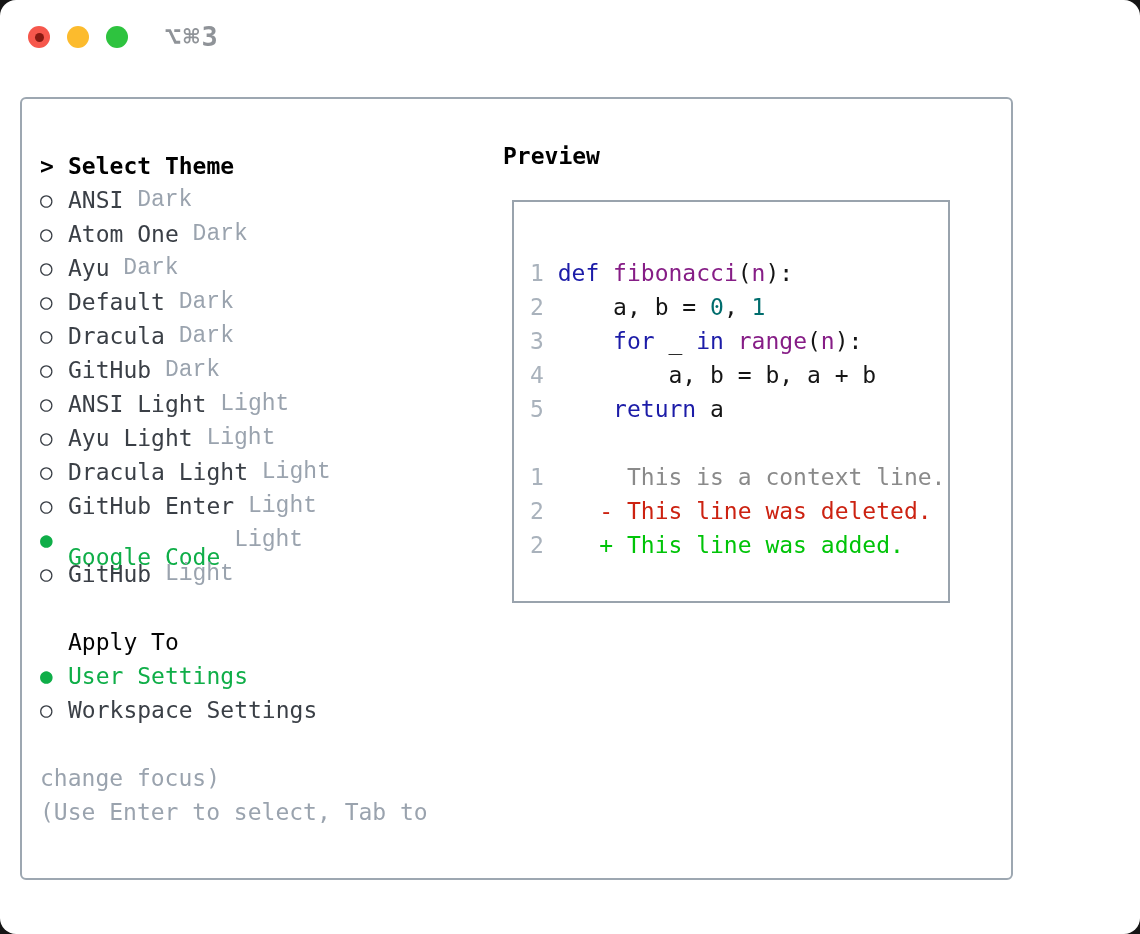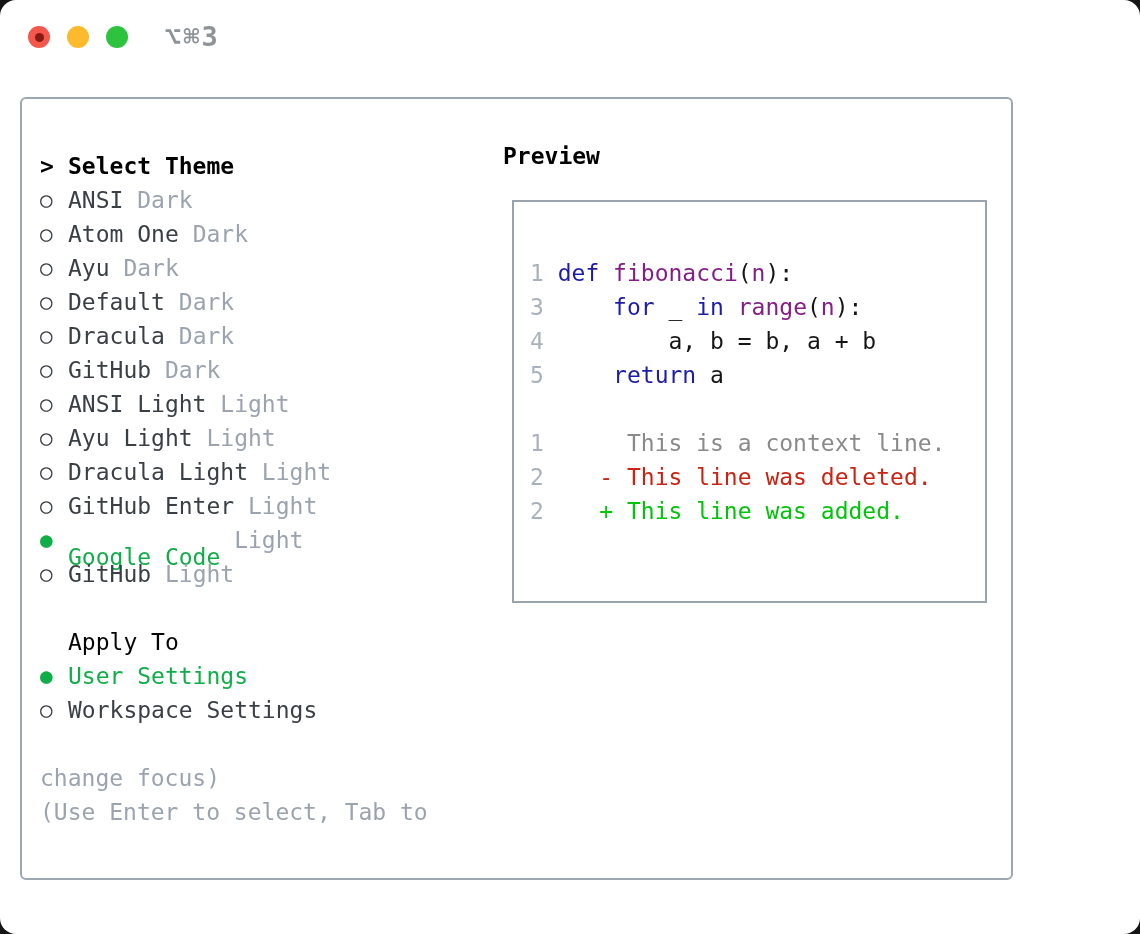--- a/index.html
+++ b/index.html
@@ -33,35 +33,35 @@
     border:2px solid var(--c-panel_border);border-radius:6px;
     box-sizing:border-box;
   }
   
   .left-col{position:absolute;left:18px;top:50px;font-size:23px;}
   .row{display:flex;height:34px;line-height:34px;white-space:pre;}
   .row .marker{display:inline-block;width:28px;flex:0 0 28px;}
   .row.spacer{height:34px;}
   .hdr{font-weight:bold;color:#000;}
   .theme-name{color:var(--c-item_text);}
-  .theme-variant{color:var(--c-muted_gray);}
+  .theme-variant{color:var(--c-muted_gray);font-family:Liberation Mono, monospace;}
   .radio{color:var(--c-item_text);font-size:21px;}
   .radio.on{color:var(--c-selection_green);font-size:21px;}
   .sel .theme-name{color:var(--c-selection_green);margin-top:17px;}
   .apply-hdr{color:#050505;}
   .opt-label{color:var(--c-item_text);text-align:center;}
   .sel .opt-label{color:var(--c-selection_green);}
   .hint{color:var(--c-muted_gray);}
   
   .preview-title{
     position:absolute;left:481px;top:40px;height:34px;line-height:34px;
     font-size:23px;font-weight:bold;color:#000;
   }
   .preview-box{
-    position:absolute;left:490px;top:101px;width:475px;height:403px;
+    position:absolute;left:490px;top:101px;width:438px;height:403px;
     border:2px solid var(--c-preview_border);
     box-sizing:border-box;
     padding:54px 0 0 16px;
     overflow:hidden;
   }
   .pline{margin:0;font-family:inherit;font-size:23px;line-height:34px;height:34px;white-space:pre;}
   .seg-ln{color:var(--c-line_number_gray);}
   .seg-kw{color:var(--c-keyword_navy);}
   .seg-fn{color:var(--c-function_purple);}
   .seg-lit{color:var(--c-literal_teal);}
@@ -125,20 +125,21 @@
           <div class="row hint">change focus)</div>
           <div class="row hint">(Use Enter to select, Tab to</div>
         </div>
     </div>
 
     <div class="preview-title">Preview</div>
 
     <div class="preview-box">
       <div id="preview-lines">
           <pre class="pline"><span class="seg-ln">1 </span><span class="seg-kw">def</span><span class="seg-pl"> </span><span class="seg-fn">fibonacci</span><span class="seg-pl">(</span><span class="seg-fn">n</span><span class="seg-pl">):</span></pre>
+          <pre class="pline"><span class="seg-ln">2 </span><span class="seg-pl">    a, b = </span><span class="seg-lit">0</span><span class="seg-pl">, </span><span class="seg-lit">1</span></pre>
           <pre class="pline"><span class="seg-ln">3 </span><span class="seg-pl">    </span><span class="seg-kw">for</span><span class="seg-pl"> _ </span><span class="seg-kw">in</span><span class="seg-pl"> </span><span class="seg-fn">range</span><span class="seg-pl">(</span><span class="seg-fn">n</span><span class="seg-pl">):</span></pre>
           <pre class="pline"><span class="seg-ln">4 </span><span class="seg-pl">        a, b = b, a + b</span></pre>
           <pre class="pline"><span class="seg-ln">5 </span><span class="seg-pl">    </span><span class="seg-kw">return</span><span class="seg-pl"> a</span></pre>
           <pre class="pline">&nbsp;</pre>
           <pre class="pline"><span class="seg-ln">1 </span><span class="seg-ctx">     This is a context line.</span></pre>
           <pre class="pline"><span class="seg-ln">2 </span><span class="seg-pl">   </span><span class="seg-del">- This line was deleted.</span></pre>
           <pre class="pline"><span class="seg-ln">2 </span><span class="seg-pl">   </span><span class="seg-add">+ This line was added.</span></pre>
         </div>
     </div>
 

